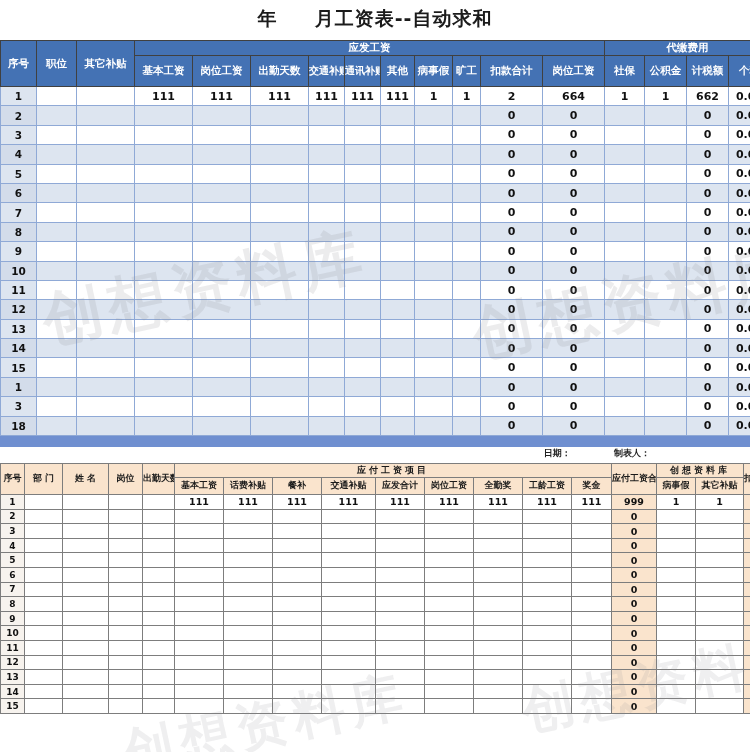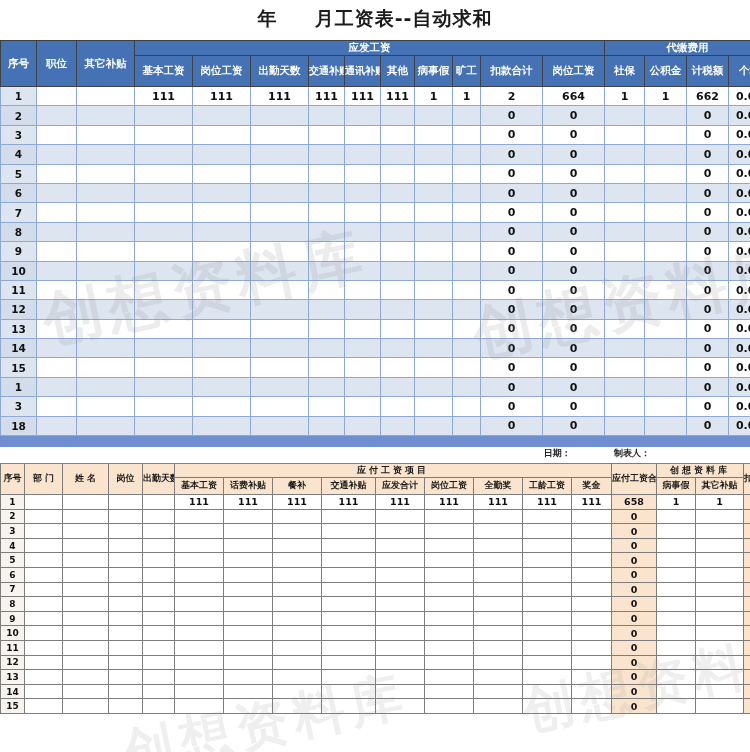--- a/index.html
+++ b/index.html
@@ -638,21 +638,21 @@
           <td></td>
           <td>111</td>
           <td>111</td>
           <td>111</td>
           <td>111</td>
           <td>111</td>
           <td>111</td>
           <td>111</td>
           <td>111</td>
           <td>111</td>
-          <td class="hl">658</td>
+          <td class="hl">999</td>
           <td>1</td>
           <td>1</td>
           <td class="hl">2</td>
         </tr>
         <tr>
           <td class="idx">2</td>
           <td></td>
           <td></td>
           <td></td>
           <td></td>

